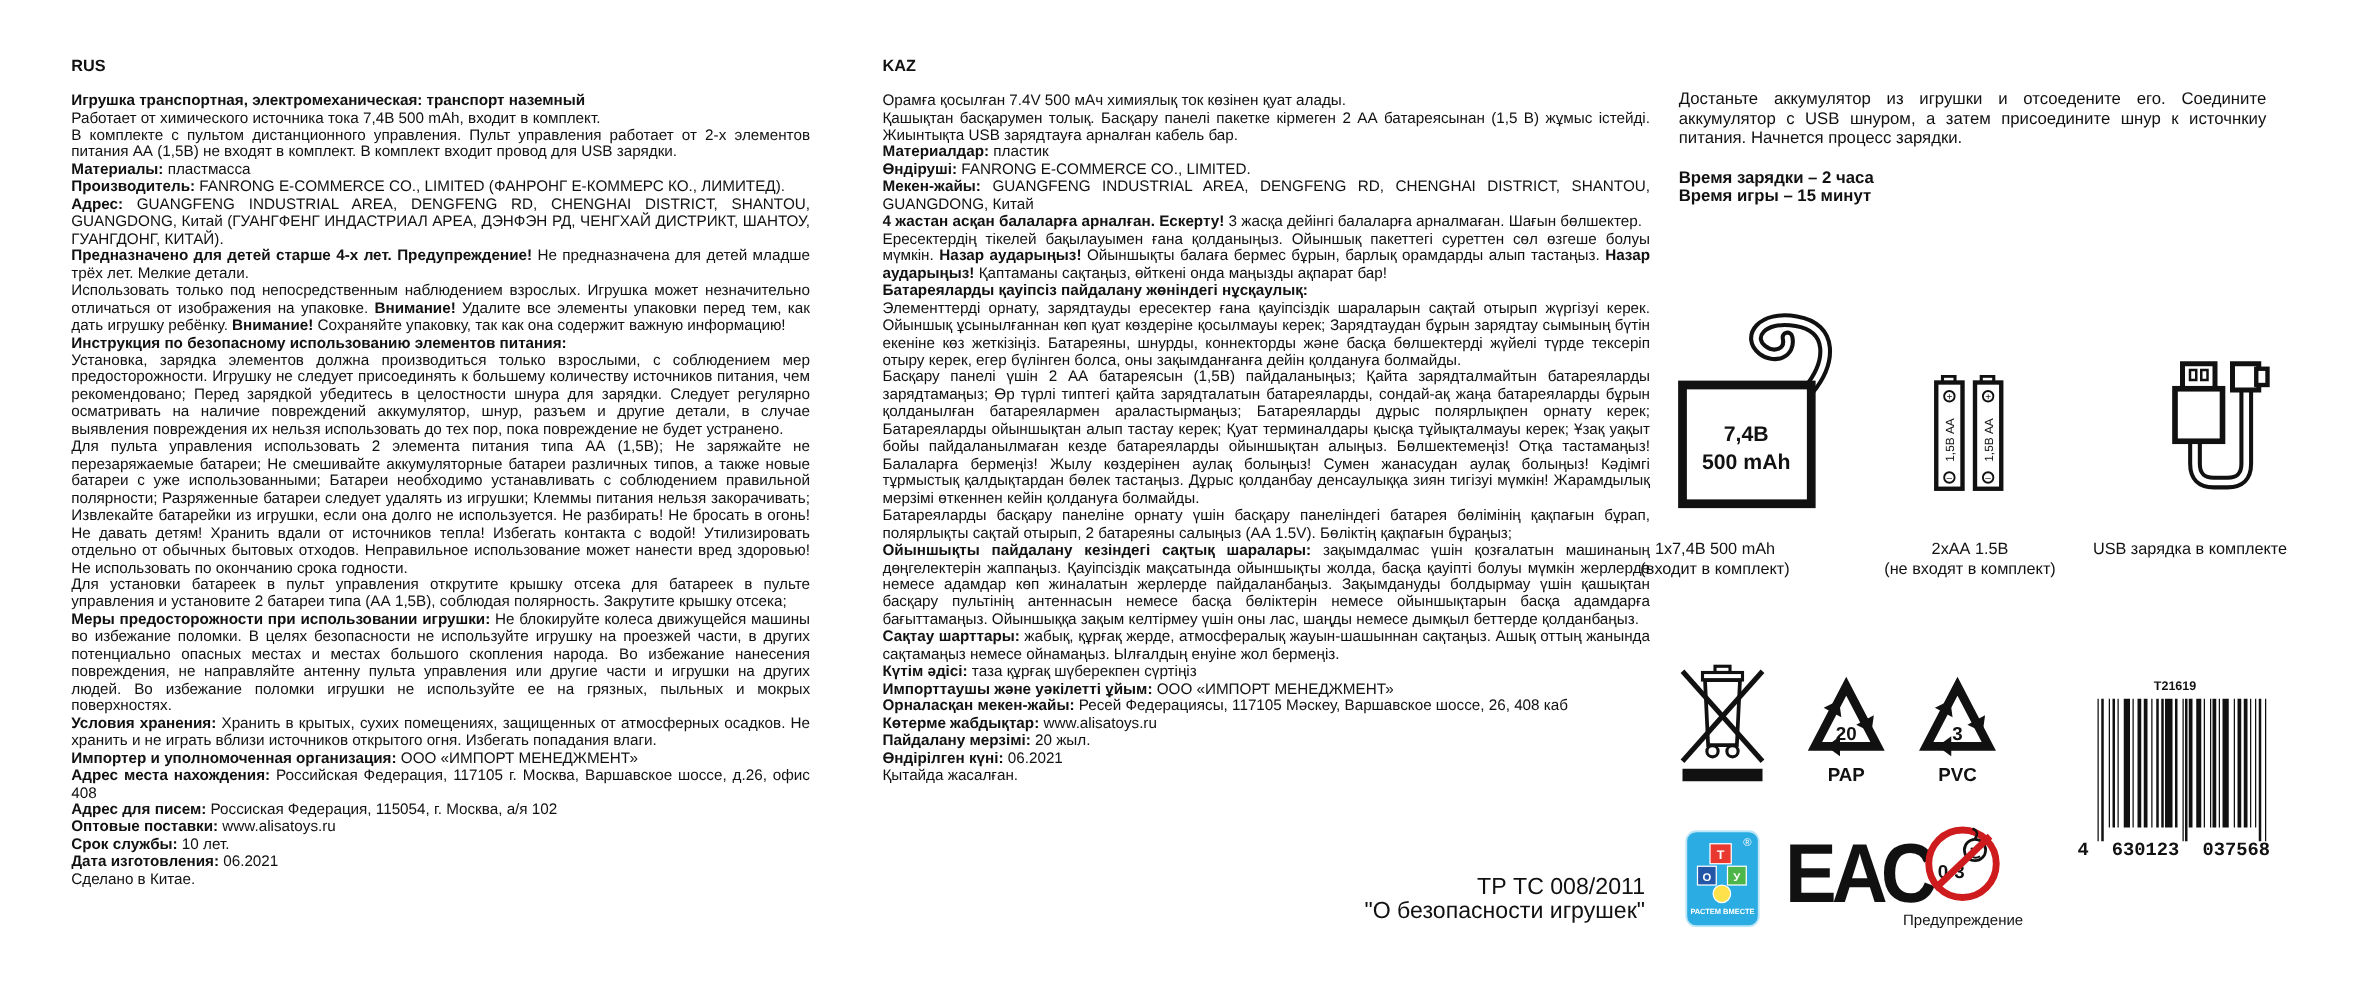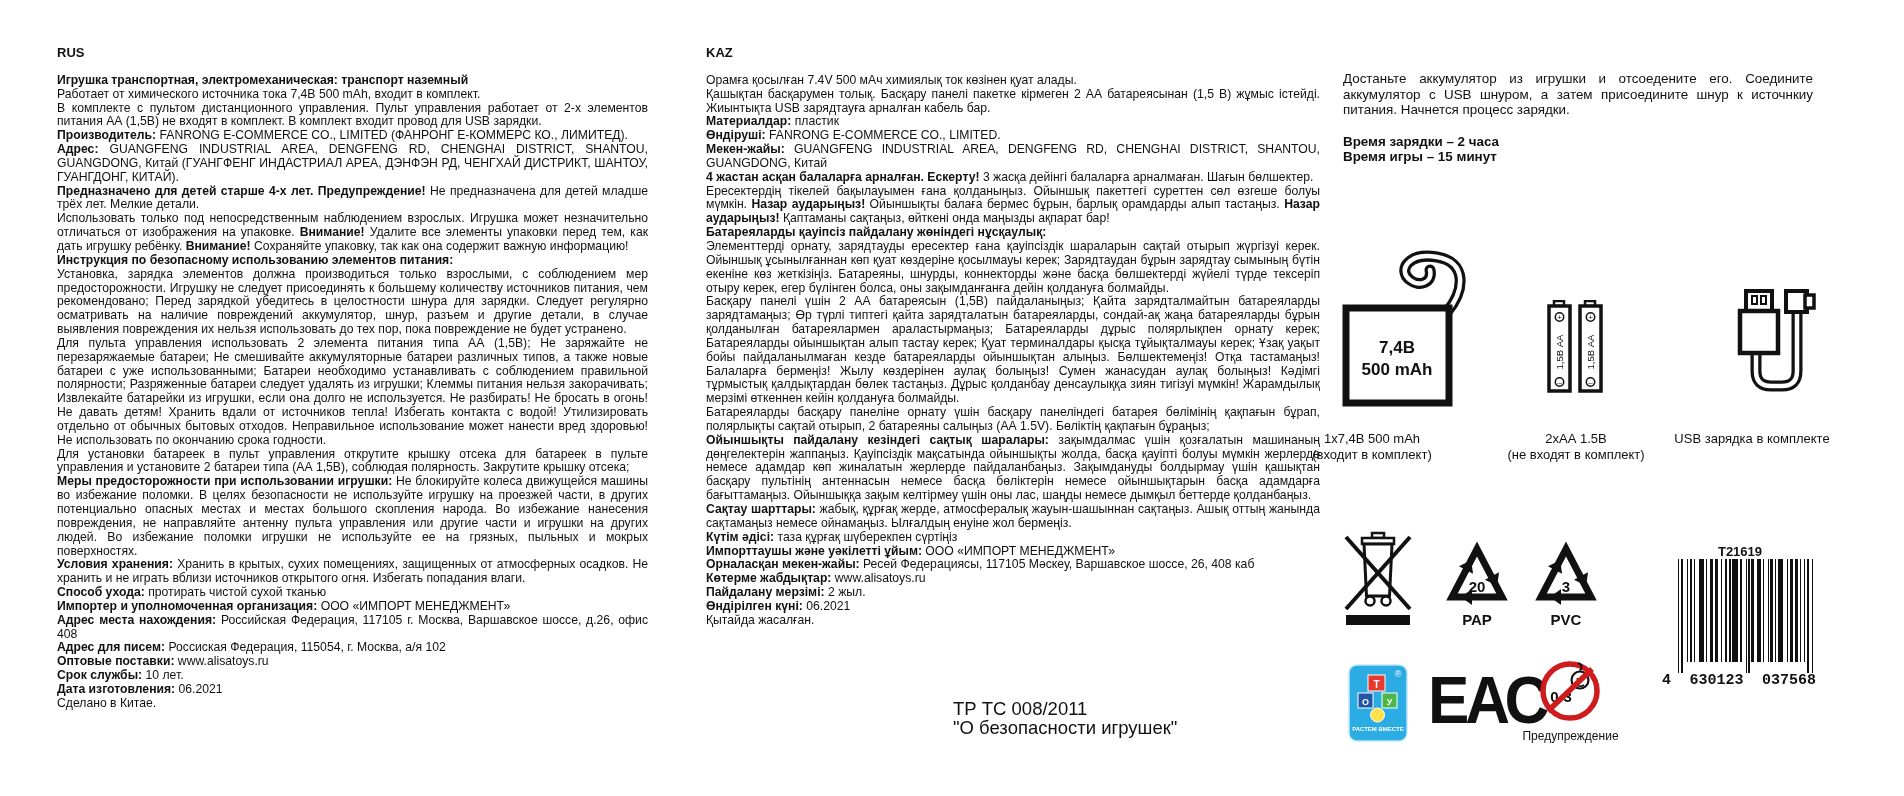--- a/index.html
+++ b/index.html
@@ -8,54 +8,54 @@
   .col{position:absolute;text-align:justify;font-size:12.2px;line-height:13.85px;}
   .col .hdr{font-weight:bold;font-size:13px;margin:0 0 14px 0;}
   .col p{margin:0;}
   .col-rus{left:57px;top:46px;width:591px;height:665px;overflow:hidden;}
   .col-kaz{left:706px;top:46px;width:614px;height:665px;overflow:hidden;}
   .charging{position:absolute;left:1343px;top:71px;width:470px;font-size:13.4px;line-height:15.5px;text-align:justify;}
   .charging .ttl{font-weight:bold;margin:0;}
   .charging p{margin:0;}
   .charging .times{margin-top:16px;font-weight:bold;}
   .cap{position:absolute;text-align:center;font-size:13px;line-height:15.5px;}
-  .certificate{position:absolute;left:953px;top:699px;width:320px;text-align:left;font-size:18.5px;line-height:19px;}
+  .certificate{position:absolute;left:996px;top:699px;width:320px;text-align:right;font-size:18.5px;line-height:19px;}
   .eac{position:absolute;left:1428px;top:656px;width:86px;height:88px;font-weight:900;font-size:62px;
        line-height:88px;text-align:center;letter-spacing:-4px;transform:scaleY(1.08);color:#111;}
   .barcode{position:absolute;left:1660px;top:544px;width:160px;height:150px;}
-  .barcode .code{position:absolute;left:0;top:0;width:100%;text-align:center;font-weight:bold;font-size:13px;}
+  .barcode .code{position:absolute;left:0;top:0;width:100%;text-align:center;font-weight:bold;font-size:10px;}
   .barcode .bars{position:absolute;left:18px;top:15px;width:135px;height:114px;}
   .barcode .bars i{position:absolute;top:0;background:#111;display:block;}
   .barcode .digits{position:absolute;left:2px;top:128px;width:154px;display:flex;justify-content:space-between;
                    font-family:"Liberation Mono","DejaVu Sans Mono",monospace;font-size:15px;font-weight:bold;}
   svg text{font-family:"Liberation Sans","DejaVu Sans",sans-serif;}
   .abs{position:absolute;}
 </style>
 </head>
 <body>
 
 <div class="sheet">
 
   <section class="col col-rus">
     <div class="hdr">RUS</div>
     <div>
         <p><b>Игрушка транспортная, электромеханическая: транспорт наземный</b></p>
         <p><span>Работает от химического источника тока 7,4В 500 mAh, входит в комплект.</span></p>
         <p><span>В комплекте с пультом дистанционного управления. Пульт управления работает от 2-х элементов питания АА (1,5В) не входят в комплект. В комплект входит провод для USB зарядки.</span></p>
+        <p><b>Материалы:</b><span> пластмасса</span></p>
         <p><b>Производитель:</b><span> FANRONG E-COMMERCE CO., LIMITED (ФАНРОНГ Е-КОММЕРС КО., ЛИМИТЕД).</span></p>
         <p><b>Адрес:</b><span> GUANGFENG INDUSTRIAL AREA, DENGFENG RD, CHENGHAI DISTRICT, SHANTOU, GUANGDONG, Китай (ГУАНГФЕНГ ИНДАСТРИАЛ АРЕА, ДЭНФЭН РД, ЧЕНГХАЙ ДИСТРИКТ, ШАНТОУ, ГУАНГДОНГ, КИТАЙ).</span></p>
         <p><b>Предназначено для детей старше 4-х лет. Предупреждение!</b><span> Не предназначена для детей младше трёх лет. Мелкие детали.</span></p>
         <p><span>Использовать только под непосредственным наблюдением взрослых. Игрушка может незначительно отличаться от изображения на упаковке. </span><b>Внимание!</b><span> Удалите все элементы упаковки перед тем, как дать игрушку ребёнку. </span><b>Внимание!</b><span> Сохраняйте упаковку, так как она содержит важную информацию!</span></p>
         <p><b>Инструкция по безопасному использованию элементов питания:</b></p>
         <p><span>Установка, зарядка элементов должна производиться только взрослыми, с соблюдением мер предосторожности. Игрушку не следует присоединять к большему количеству источников питания, чем рекомендовано; Перед зарядкой убедитесь в целостности шнура для зарядки. Следует регулярно осматривать на наличие повреждений аккумулятор, шнур, разъем и другие детали, в случае выявления повреждения их нельзя использовать до тех пор, пока повреждение не будет устранено.</span></p>
         <p><span>Для пульта управления использовать 2 элемента питания типа АА (1,5В); Не заряжайте не перезаряжаемые батареи; Не смешивайте аккумуляторные батареи различных типов, а также новые батареи с уже использованными; Батареи необходимо устанавливать с соблюдением правильной полярности; Разряженные батареи следует удалять из игрушки; Клеммы питания нельзя закорачивать; Извлекайте батарейки из игрушки, если она долго не используется. Не разбирать! Не бросать в огонь! Не давать детям! Хранить вдали от источников тепла! Избегать контакта с водой! Утилизировать отдельно от обычных бытовых отходов. Неправильное использование может нанести вред здоровью! Не использовать по окончанию срока годности.</span></p>
         <p><span>Для установки батареек в пульт управления открутите крышку отсека для батареек в пульте управления и установите 2 батареи типа (АА 1,5В), соблюдая полярность. Закрутите крышку отсека;</span></p>
         <p><b>Меры предосторожности при использовании игрушки:</b><span> Не блокируйте колеса движущейся машины во избежание поломки. В целях безопасности не используйте игрушку на проезжей части, в других потенциально опасных местах и местах большого скопления народа. Во избежание нанесения повреждения, не направляйте антенну пульта управления или другие части и игрушки на других людей. Во избежание поломки игрушки не используйте ее на грязных, пыльных и мокрых поверхностях.</span></p>
         <p><b>Условия хранения:</b><span> Хранить в крытых, сухих помещениях, защищенных от атмосферных осадков. Не хранить и не играть вблизи источников открытого огня. Избегать попадания влаги.</span></p>
-        <p><b>Способ ухода:</b><span> протирать чистой сухой тканью</span></p>
         <p><b>Импортер и уполномоченная организация:</b><span> ООО «ИМПОРТ МЕНЕДЖМЕНТ»</span></p>
         <p><b>Адрес места нахождения:</b><span> Российская Федерация, 117105 г. Москва, Варшавское шоссе, д.26, офис 408</span></p>
         <p><b>Адрес для писем:</b><span> Россиская Федерация, 115054, г. Москва, а/я 102</span></p>
         <p><b>Оптовые поставки:</b><span> www.alisatoys.ru</span></p>
         <p><b>Срок службы:</b><span> 10 лет.</span></p>
         <p><b>Дата изготовления:</b><span> 06.2021</span></p>
         <p><span>Сделано в Китае.</span></p>
       </div>
   </section>
 
@@ -72,21 +72,21 @@
         <p><b>Батареяларды қауіпсіз пайдалану жөніндегі нұсқаулық:</b></p>
         <p><span>Элементтерді орнату, зарядтауды ересектер ғана қауіпсіздік шараларын сақтай отырып жүргізуі керек. Ойыншық ұсынылғаннан көп қуат көздеріне қосылмауы керек; Зарядтаудан бұрын зарядтау сымының бүтін екеніне көз жеткізіңіз. Батареяны, шнурды, коннекторды және басқа бөлшектерді жүйелі түрде тексеріп отыру керек, егер бүлінген болса, оны зақымданғанға дейін қолдануға болмайды.</span></p>
         <p><span>Басқару панелі үшін 2 АА батареясын (1,5В) пайдаланыңыз; Қайта зарядталмайтын батареяларды зарядтамаңыз; Өр түрлі типтегі қайта зарядталатын батареяларды, сондай-ақ жаңа батареяларды бұрын қолданылған батареялармен араластырмаңыз; Батареяларды дұрыс полярлықпен орнату керек; Батареяларды ойыншықтан алып тастау керек; Қуат терминалдары қысқа тұйықталмауы керек; Ұзақ уақыт бойы пайдаланылмаған кезде батареяларды ойыншықтан алыңыз. Бөлшектемеңіз! Отқа тастамаңыз! Балаларға бермеңіз! Жылу көздерінен аулақ болыңыз! Сумен жанасудан аулақ болыңыз! Кәдімгі тұрмыстық қалдықтардан бөлек тастаңыз. Дұрыс қолданбау денсаулыққа зиян тигізуі мүмкін! Жарамдылық мерзімі өткеннен кейін қолдануға болмайды.</span></p>
         <p><span>Батареяларды басқару панеліне орнату үшін басқару панеліндегі батарея бөлімінің қақпағын бұрап, полярлықты сақтай отырып, 2 батареяны салыңыз (АА 1.5V). Бөліктің қақпағын бұраңыз;</span></p>
         <p><b>Ойыншықты пайдалану кезіндегі сақтық шаралары:</b><span> зақымдалмас үшін қозғалатын машинаның дөңгелектерін жаппаңыз. Қауіпсіздік мақсатында ойыншықты жолда, басқа қауіпті болуы мүмкін жерлерде немесе адамдар көп жиналатын жерлерде пайдаланбаңыз. Зақымдануды болдырмау үшін қашықтан басқару пультінің антеннасын немесе басқа бөліктерін немесе ойыншықтарын басқа адамдарға бағыттамаңыз. Ойыншыққа зақым келтірмеу үшін оны лас, шаңды немесе дымқыл беттерде қолданбаңыз.</span></p>
         <p><b>Сақтау шарттары:</b><span> жабық, құрғақ жерде, атмосфералық жауын-шашыннан сақтаңыз. Ашық оттың жанында сақтамаңыз немесе ойнамаңыз. Ылғалдың енуіне жол бермеңіз.</span></p>
         <p><b>Күтім әдісі:</b><span> таза құрғақ шүберекпен сүртіңіз</span></p>
         <p><b>Импорттаушы және уәкілетті ұйым:</b><span> ООО «ИМПОРТ МЕНЕДЖМЕНТ»</span></p>
         <p><b>Орналасқан мекен-жайы:</b><span> Ресей Федерациясы, 117105 Мәскеу, Варшавское шоссе, 26, 408 каб</span></p>
         <p><b>Көтерме жабдықтар:</b><span> www.alisatoys.ru</span></p>
-        <p><b>Пайдалану мерзімі:</b><span> 2 жыл.</span></p>
+        <p><b>Пайдалану мерзімі:</b><span> 20 жыл.</span></p>
         <p><b>Өндірілген күні:</b><span> 06.2021</span></p>
         <p><span>Қытайда жасалған.</span></p>
       </div>
   </section>
 
   <div class="certificate">
     <div>ТР ТС 008/2011</div>
     <div>"О безопасности игрушек"</div>
   </div>
 

